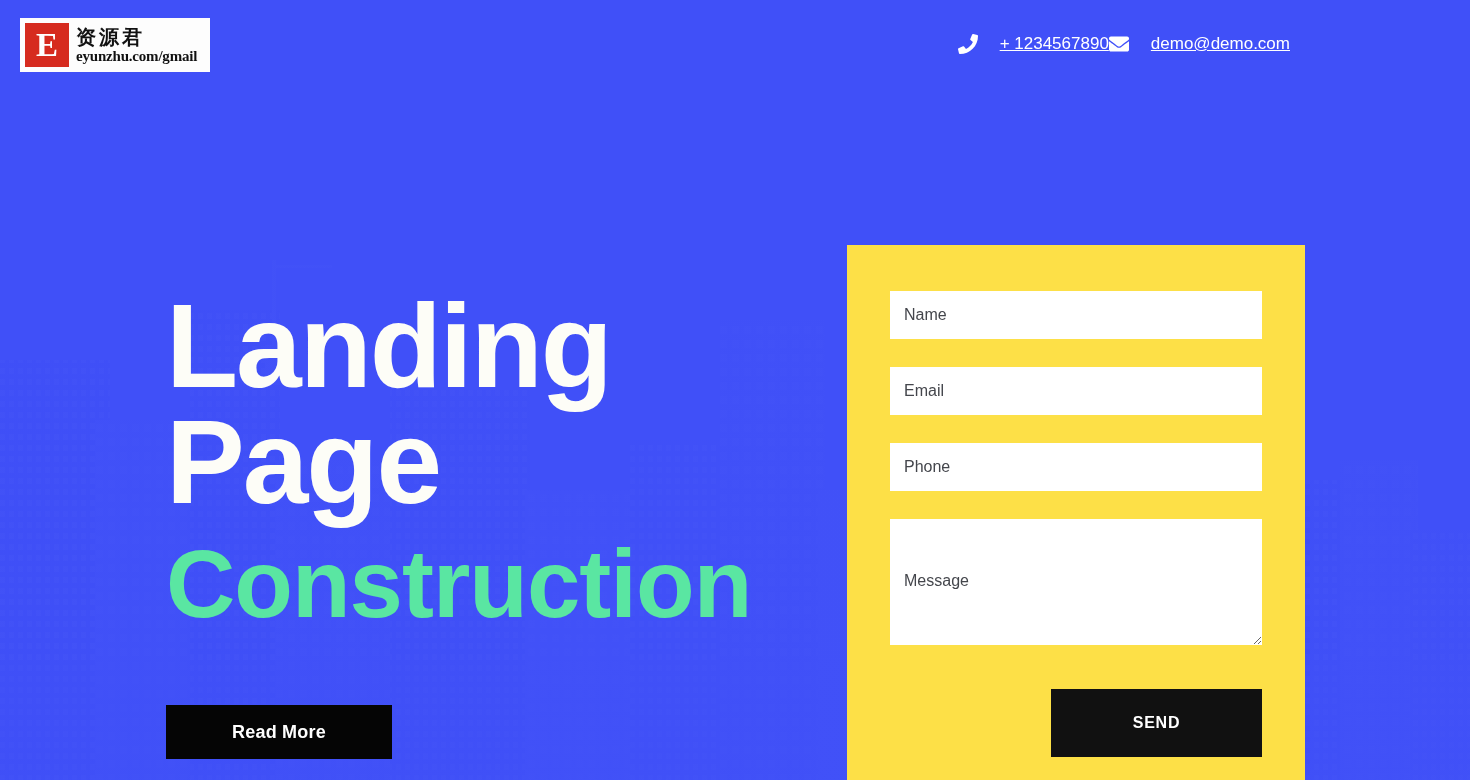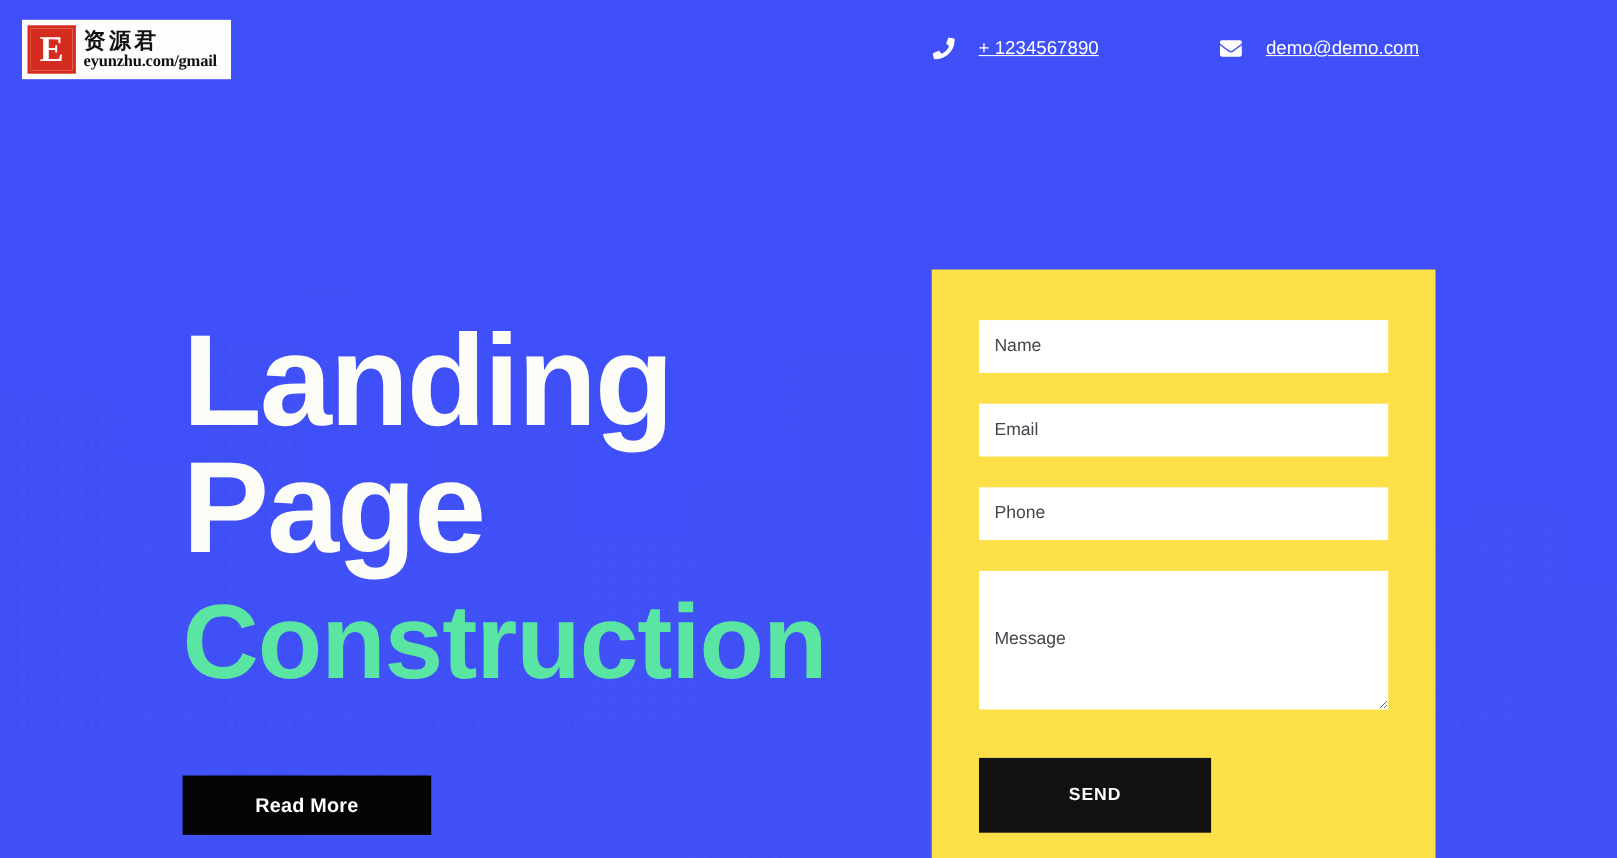--- a/index.html
+++ b/index.html
@@ -57,21 +57,20 @@
     font-weight: 700;
     color: #ffffff;
     letter-spacing: -0.4px;
     white-space: nowrap;
   }
 
   .header-contacts {
     margin-left: auto;
     display: flex;
     align-items: center;
-    gap: 110px;
     padding-right: 140px;
   }
 
   .contact-item {
     display: flex;
     align-items: center;
     gap: 22px;
     color: #ffffff;
     font-size: 17px;
     white-space: nowrap;
@@ -167,21 +166,21 @@
     font-family: Liberation Sans, sans-serif;
     color: #2b2b2b;
     resize: vertical;
     margin-bottom: 0;
     margin-top: 26px;
   }
   .field-message::placeholder { color: #44464c; opacity: 1; }
 
   .send-row {
     display: flex;
-    justify-content: flex-start;
+    justify-content: flex-end;
     margin-top: 44px;
   }
 
   .send-btn {
     width: 211px;
     height: 68px;
     background: #111111;
     color: #ffffff;
     border: none;
     font-size: 16px;

